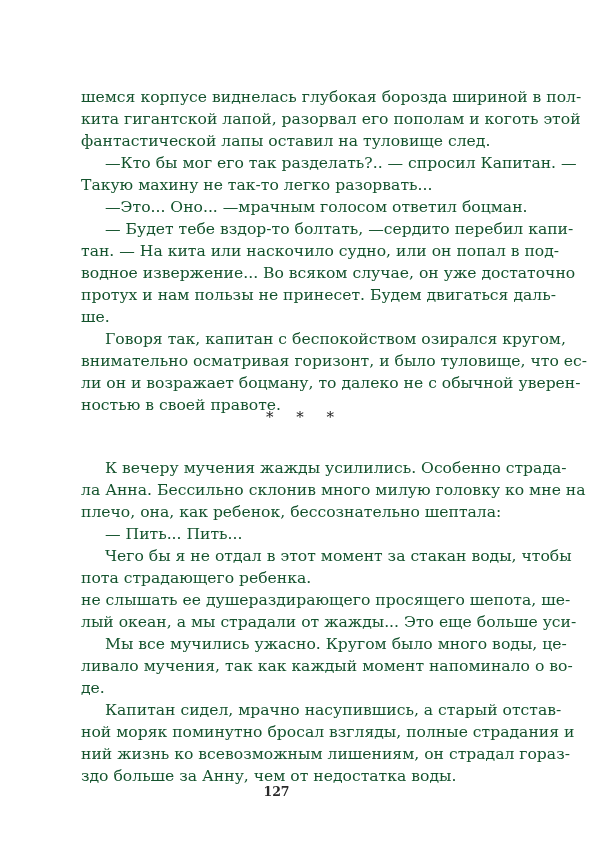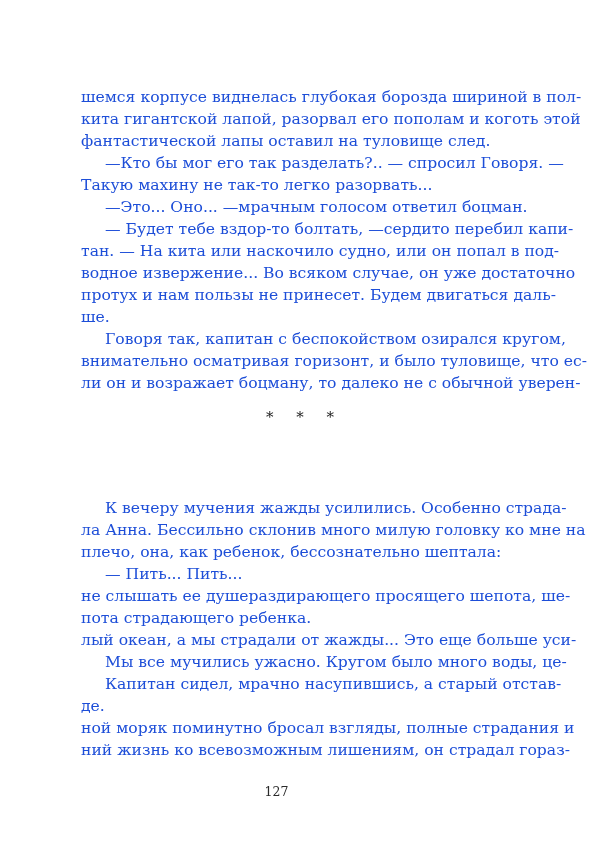--- a/index.html
+++ b/index.html
@@ -14,21 +14,21 @@
     overflow: hidden;
   }
   .page {
     position: absolute;
     left: 81px;
     top: 86px;
     width: 438px;
     font-family: "DejaVu Serif", "Liberation Serif", serif;
     font-size: 15.6px;
     line-height: 22px;
-    color: #1d4ed8;
+    color: #14532d;
   }
   .line {
     display: block;
     white-space: nowrap;
     text-align: justify;
     text-align-last: justify;
     height: 22px;
   }
   .line.last {
     text-align-last: left;
@@ -46,67 +46,71 @@
     font-size: 15px;
     color: #1e1e1e;
     letter-spacing: 0;
   }
   .section-break span {
     display: inline-block;
     margin: 0 9px;
   }
   .page2 {
     top: 457px;
-    margin-top: 40px;
   }
   .page-number {
     position: absolute;
     left: 0;
     width: 553px;
     top: 784px;
     text-align: center;
     font-family: "DejaVu Serif", "Liberation Serif", serif;
     font-size: 12.5px;
     color: #2a2a2a;
+    font-weight: bold;
   }
 </style>
 </head>
 <body>
 
 <div class="page" id="block1">
     <span class="line">шемся корпусе виднелась глубокая борозда шириной в пол-</span>
     <span class="line">кита гигантской лапой, разорвал его пополам и коготь этой</span>
     <span class="line last">фантастической лапы оставил на туловище след.</span>
-    <span class="line indent">—Кто бы мог его так разделать?.. — спросил Говоря. —</span>
+    <span class="line indent">—Кто бы мог его так разделать?.. — спросил Капитан. —</span>
     <span class="line last">Такую махину не так-то легко разорвать...</span>
     <span class="line indent last">—Это... Оно... —мрачным голосом ответил боцман.</span>
     <span class="line indent">— Будет тебе вздор-то болтать, —сердито перебил капи-</span>
     <span class="line">тан. — На кита или наскочило судно, или он попал в под-</span>
     <span class="line">водное извержение... Во всяком случае, он уже достаточно</span>
     <span class="line">протух и нам пользы не принесет. Будем двигаться даль-</span>
     <span class="line last">ше.</span>
     <span class="line indent">Говоря так, капитан с беспокойством озирался кругом,</span>
     <span class="line">внимательно осматривая горизонт, и было туловище, что ес-</span>
     <span class="line">ли он и возражает боцману, то далеко не с обычной уверен-</span>
+    <span class="line last">ностью в своей правоте.</span>
   </div>
 
 <div class="section-break">
   <span>*</span>
   <span>*</span>
   <span>*</span>
 </div>
 
 <div class="page page2" id="block2">
     <span class="line indent">К вечеру мучения жажды усилились. Особенно страда-</span>
     <span class="line">ла Анна. Бессильно склонив много милую головку ко мне на</span>
     <span class="line last">плечо, она, как ребенок, бессознательно шептала:</span>
     <span class="line indent last">— Пить... Пить...</span>
+    <span class="line indent">Чего бы я не отдал в этот момент за стакан воды, чтобы</span>
+    <span class="line last">пота страдающего ребенка.</span>
     <span class="line">не слышать ее душераздирающего просящего шепота, ше-</span>
-    <span class="line last">пота страдающего ребенка.</span>
     <span class="line">лый океан, а мы страдали от жажды... Это еще больше уси-</span>
     <span class="line indent">Мы все мучились ужасно. Кругом было много воды, це-</span>
+    <span class="line">ливало мучения, так как каждый момент напоминало о во-</span>
+    <span class="line last">де.</span>
     <span class="line indent">Капитан сидел, мрачно насупившись, а старый отстав-</span>
-    <span class="line last">де.</span>
     <span class="line">ной моряк поминутно бросал взгляды, полные страдания и</span>
     <span class="line">ний жизнь ко всевозможным лишениям, он страдал гораз-</span>
+    <span class="line last">здо больше за Анну, чем от недостатка воды.</span>
   </div>
 
 <div class="page-number">127</div>
 
 </body></html>

